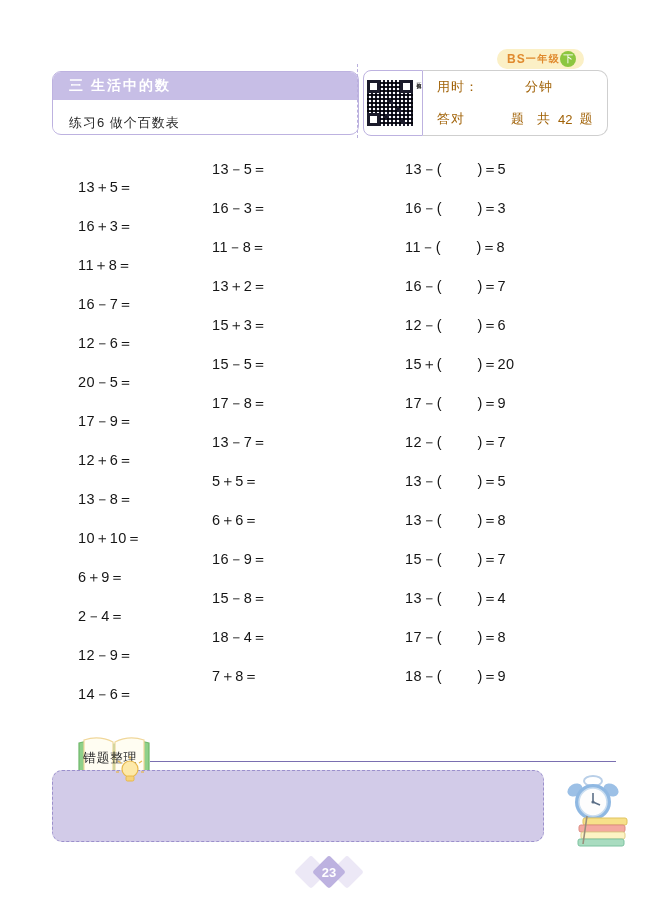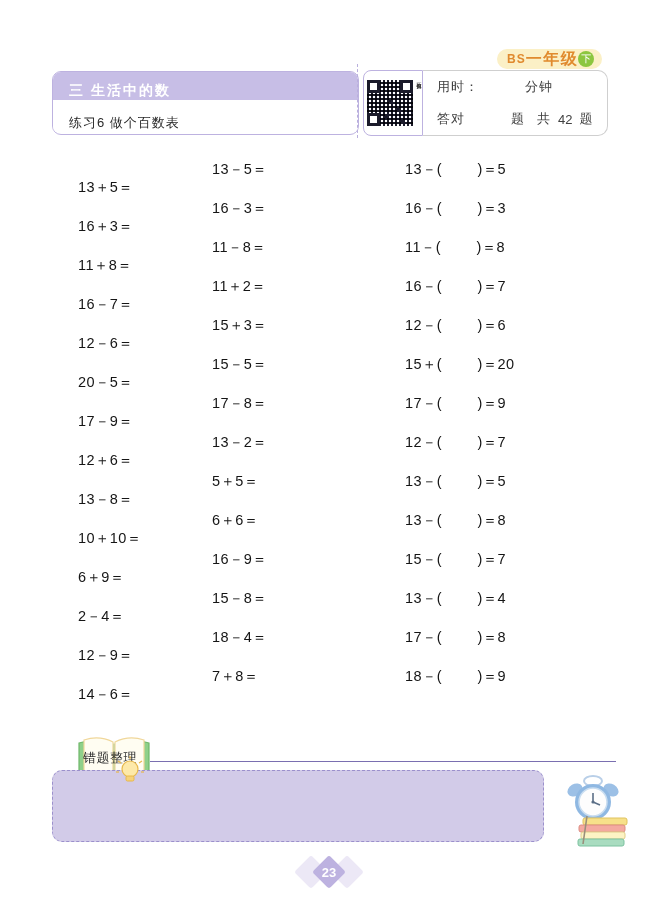--- a/index.html
+++ b/index.html
@@ -34,21 +34,21 @@
     display: flex;
     align-items: center;
   }
   .grade-badge .bs {
     font-size: 12px;
     color: #e08a2e;
     letter-spacing: 1px;
     font-weight: bold;
   }
   .grade-badge .grade-cn {
-    font-size: 16px;
+    font-size: 10px;
     color: #e08a2e;
     letter-spacing: 1.5px;
     font-weight: bold;
   }
   .grade-badge .term {
     width: 16px;
     height: 16px;
     border-radius: 50%;
     background: #8cc63f;
     color: #ffffff;
@@ -67,21 +67,21 @@
     height: 62px;
     border-radius: 9px;
     background: #ffffff;
     border: 1.5px solid #bdb2e0;
     overflow: hidden;
   }
   .title-band {
     height: 28px;
     background: #c7bee6;
     display: flex;
-    align-items: flex-end;
+    align-items: center;
     padding-left: 16px;
   }
   .title-band-text {
     color: #ffffff;
     font-size: 14px;
     letter-spacing: 2px;
     font-weight: bold;
   }
   .title-sub {
     height: 32px;
@@ -170,21 +170,21 @@
     border-left: none;
     border-radius: 0 10px 10px 0;
     background: #ffffff;
     box-sizing: border-box;
   }
   .info-row {
     height: 32px;
     display: flex;
     align-items: center;
     font-size: 13px;
-    color: #404040;
+    color: #a16207;
     padding-left: 14px;
   }
   .info-row .lbl { letter-spacing: 1px; }
   .info-row .gap-lg { display: inline-block; width: 46px; }
   .info-row .gap-sm { display: inline-block; width: 12px; }
   .info-row .num { margin: 0 7px; }
 
   
   .grid {
     position: absolute;
@@ -349,41 +349,41 @@
     <div class="cell c2">16－3＝</div>
     <div class="cell c3">16－(        )＝3</div>
   </div>
   <div class="prow">
     <div class="cell c1">11＋8＝</div>
     <div class="cell c2">11－8＝</div>
     <div class="cell c3">11－(        )＝8</div>
   </div>
   <div class="prow">
     <div class="cell c1">16－7＝</div>
-    <div class="cell c2">11＋2＝</div>
+    <div class="cell c2">13＋2＝</div>
     <div class="cell c3">16－(        )＝7</div>
   </div>
   <div class="prow">
     <div class="cell c1">12－6＝</div>
     <div class="cell c2">15＋3＝</div>
     <div class="cell c3">12－(        )＝6</div>
   </div>
   <div class="prow">
     <div class="cell c1">20－5＝</div>
     <div class="cell c2">15－5＝</div>
     <div class="cell c3">15＋(        )＝20</div>
   </div>
   <div class="prow">
     <div class="cell c1">17－9＝</div>
     <div class="cell c2">17－8＝</div>
     <div class="cell c3">17－(        )＝9</div>
   </div>
   <div class="prow">
     <div class="cell c1">12＋6＝</div>
-    <div class="cell c2">13－2＝</div>
+    <div class="cell c2">13－7＝</div>
     <div class="cell c3">12－(        )＝7</div>
   </div>
   <div class="prow">
     <div class="cell c1">13－8＝</div>
     <div class="cell c2">5＋5＝</div>
     <div class="cell c3">13－(        )＝5</div>
   </div>
   <div class="prow">
     <div class="cell c1">10＋10＝</div>
     <div class="cell c2">6＋6＝</div>

